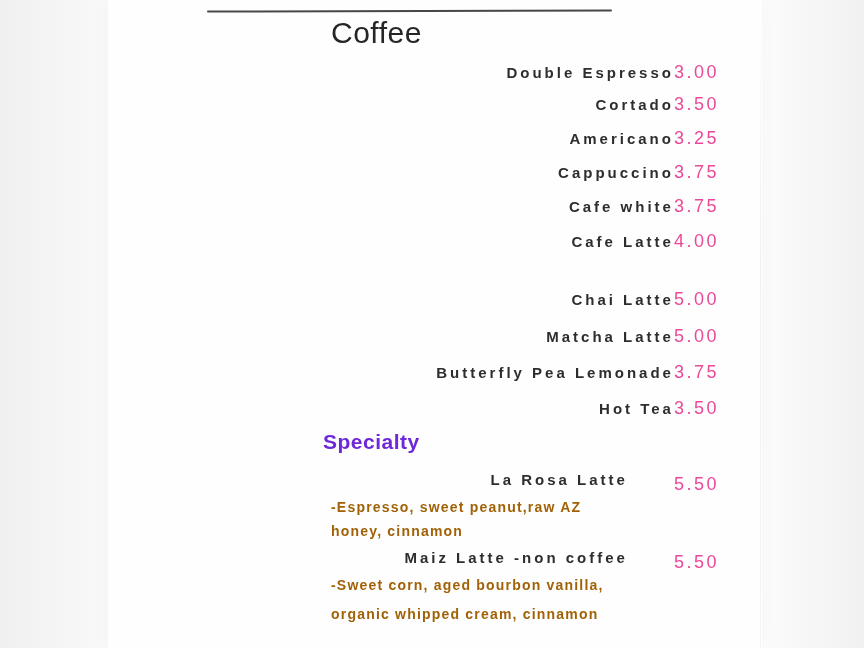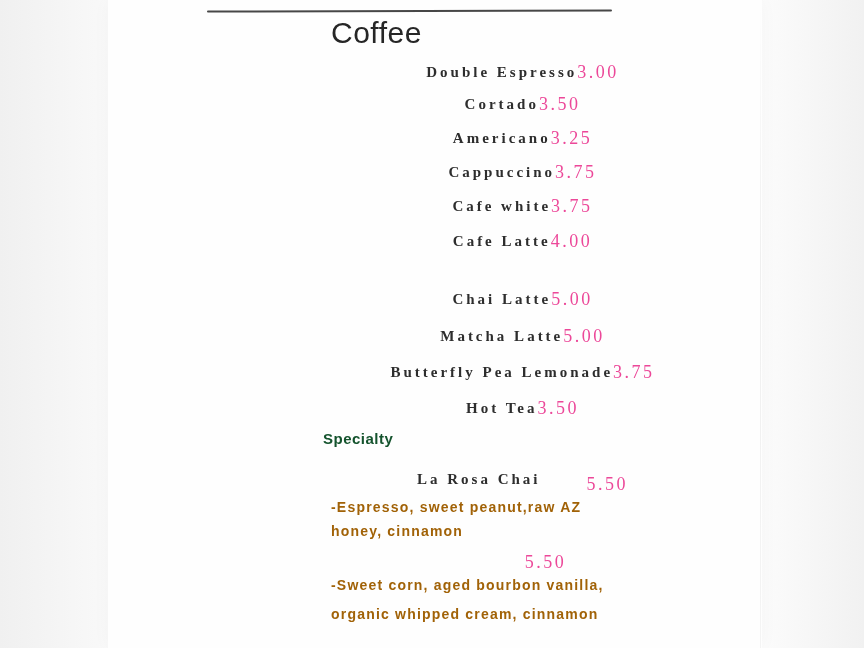--- a/index.html
+++ b/index.html
@@ -57,23 +57,22 @@
     letter-spacing: 0.5px;
     color: #262626;
   }
 
   .row {
     position: absolute;
     left: 326px;
     width: 393px;
     height: 22px;
     display: flex;
-    justify-content: center;
+    justify-content: flex-end;
     align-items: center;
-    font-family: Liberation Serif, serif;
   }
 
   .item-name {
     font-size: 15px;
     font-weight: 700;
     letter-spacing: 3px;
     color: #2d2d2d;
     white-space: nowrap;
   }
 
@@ -82,24 +81,24 @@
     font-weight: 500;
     letter-spacing: 2.5px;
     color: #ec4899;
     white-space: nowrap;
   }
 
   .section-heading {
     position: absolute;
     left: 323px;
     top: 430px;
-    font-size: 15px;
+    font-size: 21px;
     font-weight: 700;
     letter-spacing: 0.5px;
-    color: #14532d;
+    color: #6d28d9;
   }
 
   .desc-line {
     position: absolute;
     left: 331px;
     font-size: 14px;
     font-weight: 700;
     letter-spacing: 1.2px;
     color: #a16207;
     white-space: nowrap;
@@ -154,23 +153,24 @@
   <span class="item-price">3.75</span>
 </div>
 <div class="row" style="top:397px">
   <span class="item-name">Hot Tea</span>
   <span class="item-price">3.50</span>
 </div>
 
 <h2 class="section-heading">Specialty</h2>
 
 <div class="row" style="top:468px">
-  <span class="item-name">La Rosa Chai</span>
+  <span class="item-name">La Rosa Latte</span>
   <span class="item-price specialty-price-offset">5.50</span>
 </div>
 <div class="desc-line" style="top:499px">-Espresso, sweet peanut,raw AZ</div>
 <div class="desc-line" style="top:523px">honey, cinnamon</div>
 
 <div class="row" style="top:546px">
+  <span class="item-name">Maiz Latte -non coffee</span>
   <span class="item-price specialty-price-offset">5.50</span>
 </div>
 <div class="desc-line" style="top:577px">-Sweet corn, aged bourbon vanilla,</div>
 <div class="desc-line" style="top:606px">organic whipped cream, cinnamon</div>
 
 </body></html>

